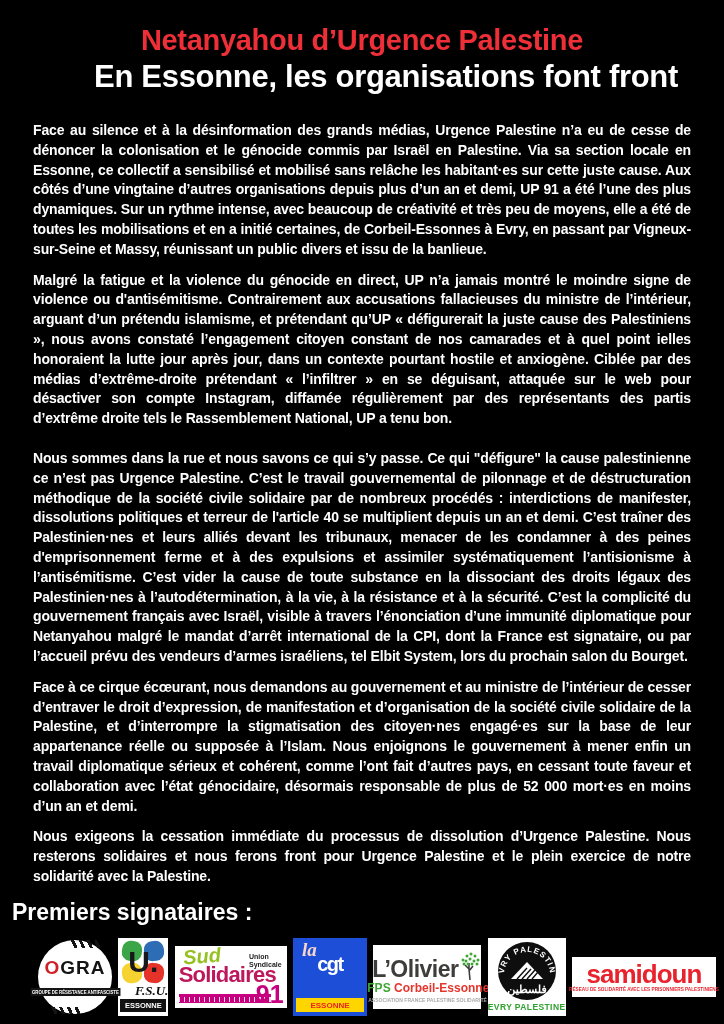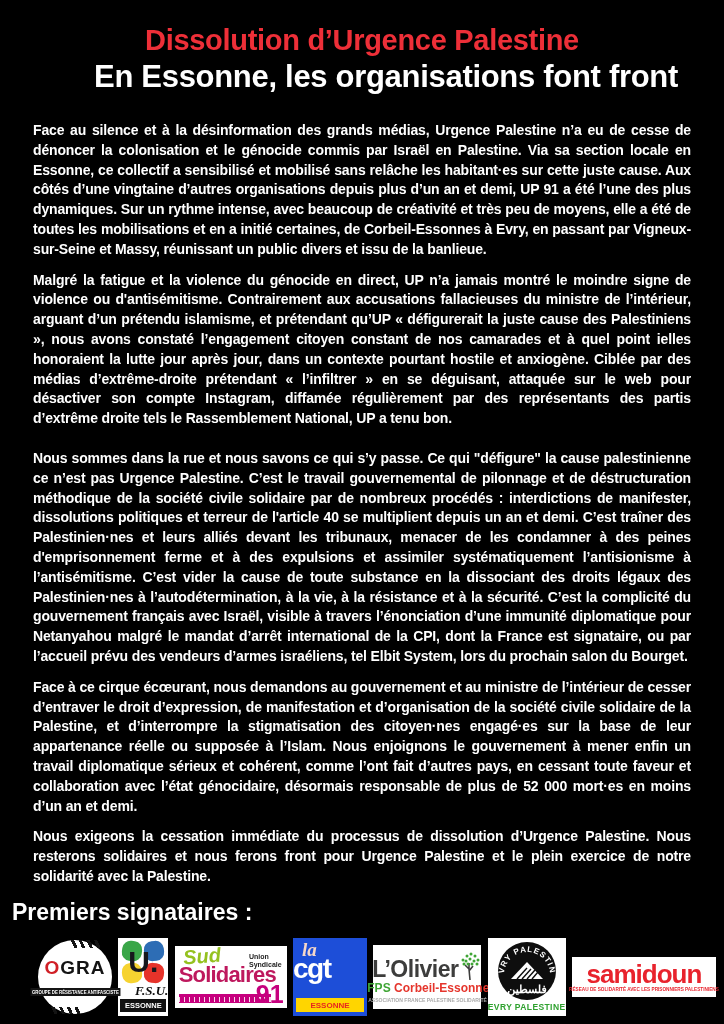--- a/index.html
+++ b/index.html
@@ -65,22 +65,22 @@
   .soli-91 { position:absolute; top:34px; right:3px; color:#c6007e; font-size:25px;
     font-weight:800; z-index:2; }
   .soli-strip { position:absolute; bottom:5px; left:4px; right:16px; height:9px; background:#c6007e;
     background-image:repeating-linear-gradient(90deg, rgba(255,255,255,0.85) 0 1.5px, transparent 1.5px 5px);
     background-size:100% 60%; background-position:0 70%; background-repeat:no-repeat; }
 
   
   .logo-cgt { position:relative; width:74px; height:78px; background:#1d4ed8; }
   .cgt-la { position:absolute; top:1px; left:9px; font-family:"Liberation Serif", serif;
     font-style:italic; font-weight:bold; font-size:19px; color:#f6d7c9; }
-  .cgt-name { position:absolute; top:15px; left:0; right:0; text-align:left;
-    color:#fff; font-size:28px; font-weight:800; letter-spacing:-1.5px; }
+  .cgt-name { position:absolute; top:15px; left:0; right:0; text-align:center;
+    color:#fff; font-size:20px; font-weight:800; letter-spacing:-1.5px; }
   .cgt-region { position:absolute; bottom:4px; left:3px; right:3px; background:#ffd500;
     color:#e8251f; text-align:center; font-size:8px; font-weight:800; padding:2.5px 0; }
 
   
   .logo-oliv { width:108px; height:64px; background:#fff; padding:3px 4px;
     display:flex; flex-direction:column; align-items:center; justify-content:center; }
   .oliv-top { display:flex; align-items:flex-end; }
   .oliv-name { font-size:23px; font-weight:bold; color:#3d3d3c; letter-spacing:-0.5px; line-height:24px; }
   .oliv-line2 { font-size:12px; font-weight:800; line-height:13px; margin-top:1px; white-space:nowrap; }
   .oliv-afps { color:#3fa535; }
@@ -98,21 +98,21 @@
     display:flex; flex-direction:column; align-items:center; justify-content:center; }
   .sami-name { color:#e8232d; font-size:26px; font-weight:800; letter-spacing:-1px; line-height:24px; }
   .sami-caption { color:#e8232d; font-size:6px; font-weight:bold; white-space:nowrap;
     transform:scaleX(0.78); }
 </style>
 </head>
 <body>
 
 <div class="page">
 
-  <h1 class="title">Dissolution d’Urgence Palestine</h1>
+  <h1 class="title">Netanyahou d’Urgence Palestine</h1>
   <h2 class="subtitle">En Essonne, les organisations font front</h2>
 
   <div class="content">
     <p>Face au silence et à la désinformation des grands médias, Urgence Palestine n’a eu de cesse de dénoncer la colonisation et le génocide commis par Israël en Palestine. Via sa section locale en Essonne, ce collectif a sensibilisé et mobilisé sans relâche les habitant·es sur cette juste cause. Aux côtés d’une vingtaine d’autres organisations depuis plus d’un an et demi, UP 91 a été l’une des plus dynamiques. Sur un rythme intense, avec beaucoup de créativité et très peu de moyens, elle a été de toutes les mobilisations et en a initié certaines, de Corbeil-Essonnes à Evry, en passant par Vigneux-sur-Seine et Massy, réunissant un public divers et issu de la banlieue.</p>
     <p class="gap-after">Malgré la fatigue et la violence du génocide en direct, UP n’a jamais montré le moindre signe de violence ou d'antisémitisme. Contrairement aux accusations fallacieuses du ministre de l’intérieur, arguant d’un prétendu islamisme, et prétendant qu’UP « défigurerait la juste cause des Palestiniens », nous avons constaté l’engagement citoyen constant de nos camarades et à quel point ielles honoraient la lutte jour après jour, dans un contexte pourtant hostile et anxiogène. Ciblée par des médias d’extrême-droite prétendant « l’infiltrer » en se déguisant, attaquée sur le web pour désactiver son compte Instagram, diffamée régulièrement par des représentants des partis d’extrême droite tels le Rassemblement National, UP a tenu bon.</p>
     <p>Nous sommes dans la rue et nous savons ce qui s’y passe. Ce qui "défigure" la cause palestinienne ce n’est pas Urgence Palestine. C’est le travail gouvernemental de pilonnage et de déstructuration méthodique de la société civile solidaire par de nombreux procédés : interdictions de manifester, dissolutions politiques et terreur de l'article 40 se multiplient depuis un an et demi. C’est traîner des Palestinien·nes et leurs alliés devant les tribunaux, menacer de les condamner à des peines d'emprisonnement ferme et à des expulsions et assimiler systématiquement l’antisionisme à l’antisémitisme. C’est vider la cause de toute substance en la dissociant des droits légaux des Palestinien·nes à l’autodétermination, à la vie, à la résistance et à la sécurité. C’est la complicité du gouvernement français avec Israël, visible à travers l’énonciation d’une immunité diplomatique pour Netanyahou malgré le mandat d’arrêt international de la CPI, dont la France est signataire, ou par l’accueil prévu des vendeurs d’armes israéliens, tel Elbit System, lors du prochain salon du Bourget.</p>
     <p>Face à ce cirque écœurant, nous demandons au gouvernement et au ministre de l’intérieur de cesser d’entraver le droit d’expression, de manifestation et d’organisation de la société civile solidaire de la Palestine, et d’interrompre la stigmatisation des citoyen·nes engagé·es sur la base de leur appartenance réelle ou supposée à l’Islam. Nous enjoignons le gouvernement à mener enfin un travail diplomatique sérieux et cohérent, comme l’ont fait d’autres pays, en cessant toute faveur et collaboration avec l’état génocidaire, désormais responsable de plus de 52 000 mort·es en moins d’un an et demi.</p>
     <p>Nous exigeons la cessation immédiate du processus de dissolution d’Urgence Palestine. Nous resterons solidaires et nous ferons front pour Urgence Palestine et le plein exercice de notre solidarité avec la Palestine.</p>
   </div>
 

